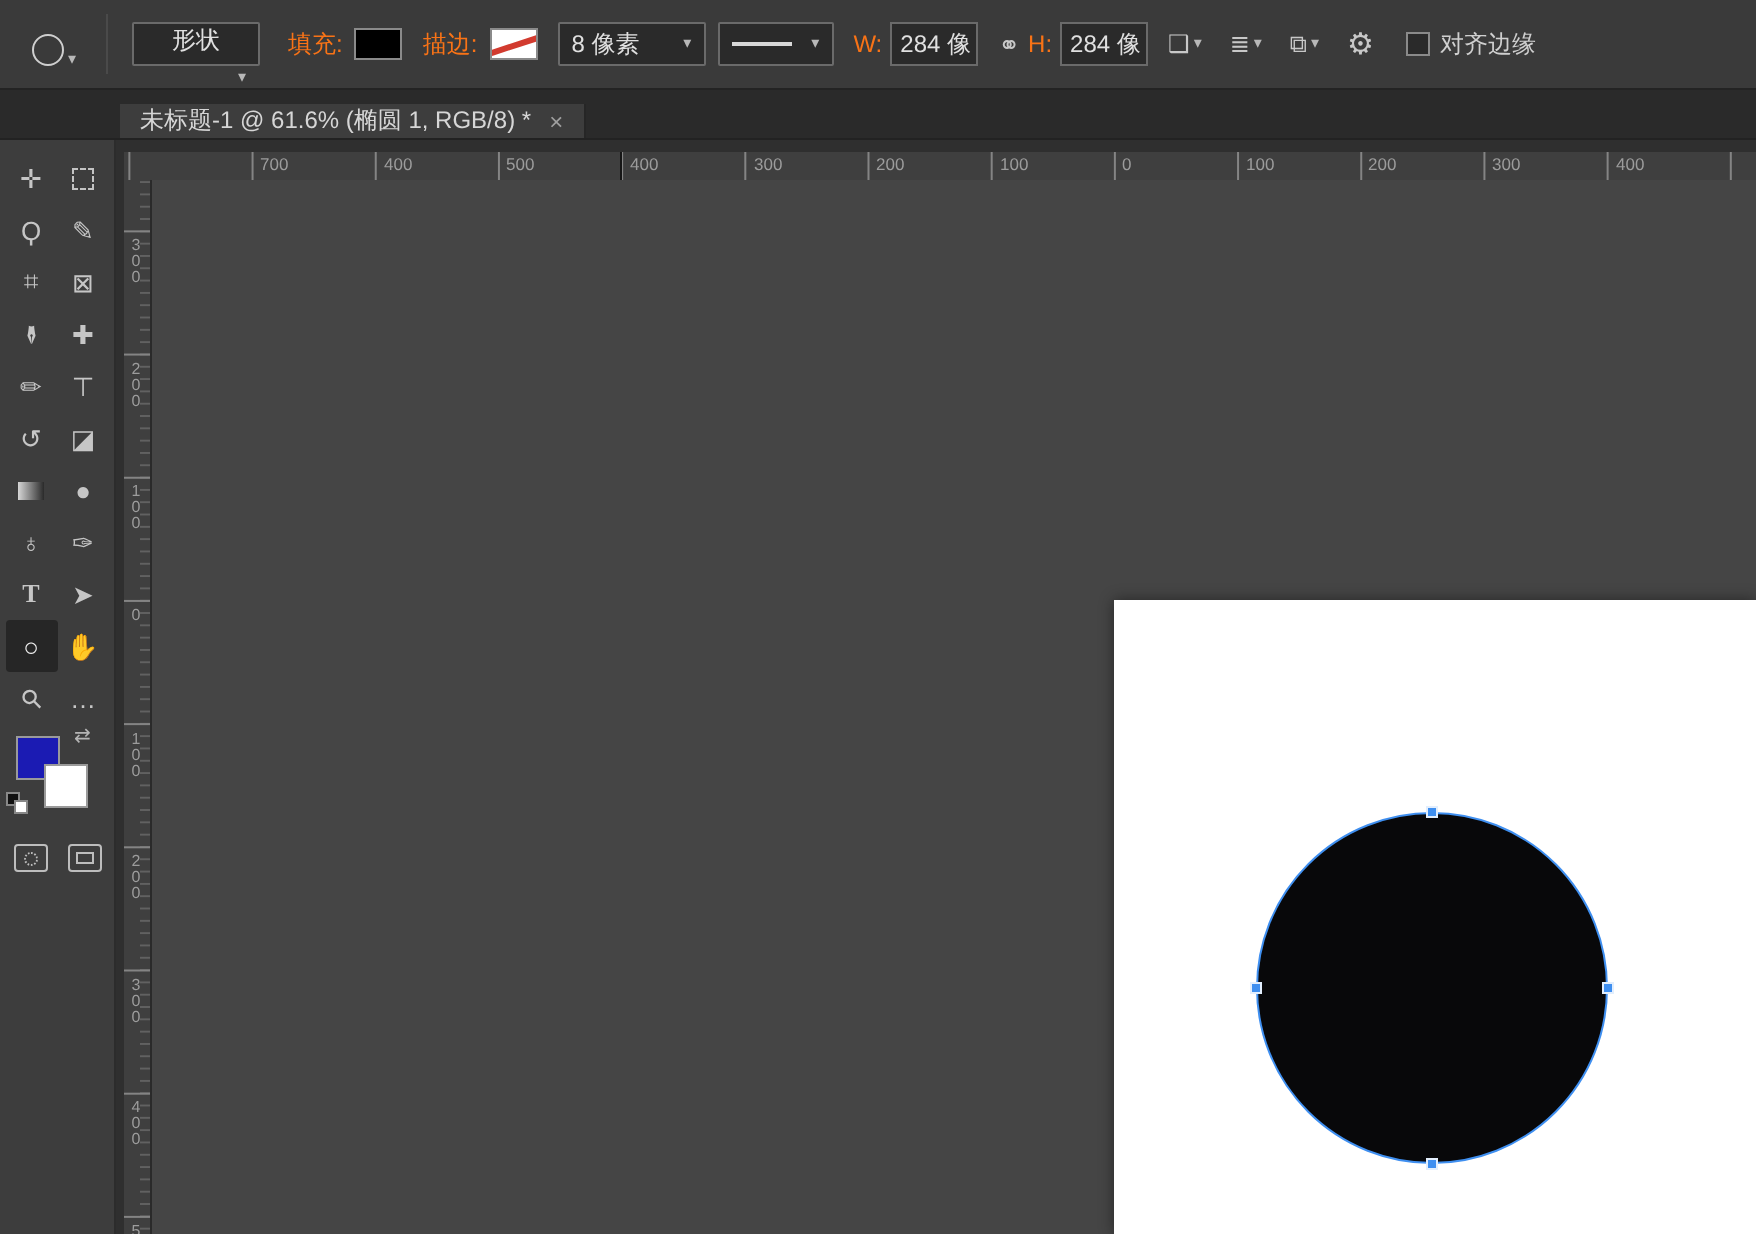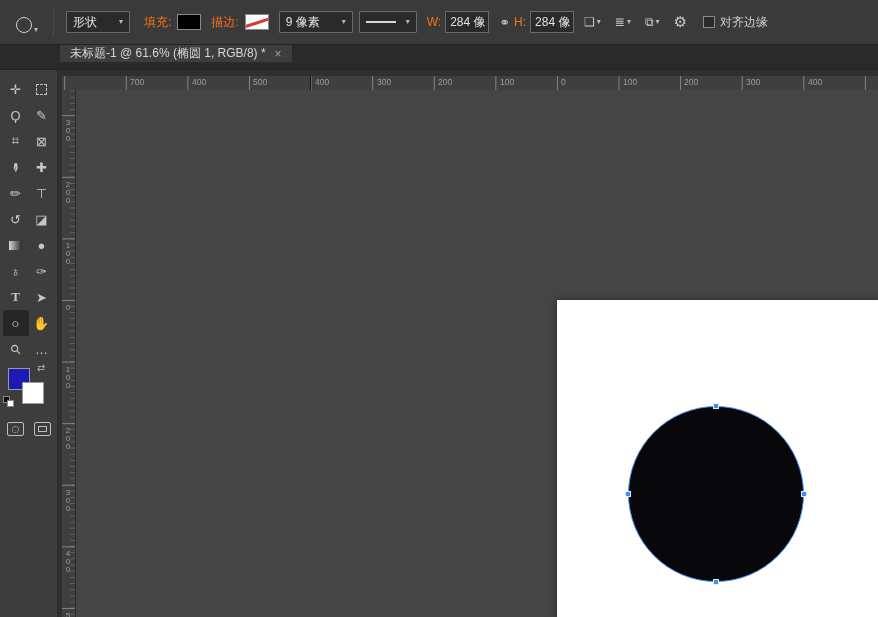--- a/index.html
+++ b/index.html
@@ -10,38 +10,38 @@
 
   
   .options-bar { position:absolute; left:0; top:0; width:878px; height:45px; background:#3a3a3a; border-bottom:1px solid #232323; display:flex; align-items:center; padding:0 5px; }
   .tool-preset { width:44px; height:32px; display:flex; align-items:flex-end; justify-content:center; gap:2px; padding-bottom:4px; border-radius:2px; }
   .preset-ellipse { width:16px; height:16px; border:1.5px solid #cfcfcf; border-radius:50%; margin-bottom:1px; }
   .caret { color:#b8b8b8; font-size:8px; line-height:8px; }
   .sep { width:1px; height:30px; background:#2a2a2a; border-right:1px solid #4a4a4a; margin:0 6px 0 4px; }
   .label { color:#f97316; white-space:nowrap; }
   .combo { background:#2a2a2a; border:1px solid #6a6a6a; height:22px; display:flex; align-items:center; gap:6px; padding:0 6px; color:#e0e0e0; border-radius:1px; }
   .combo .caret { margin-left:auto; }
-  .mode { width:64px; margin-left:6px; }
+  .mode { width:64px; margin-left:6px;flex-direction:column; }
   .swatch { width:24px; height:16px; border:1px solid #8a8a8a; margin-left:6px; position:relative; background:#fff; }
   .no-color-line { position:absolute; left:-1px; top:6px; width:26px; height:3px; background:#d23b2f; transform:rotate(-18deg); }
   .stroke-swatch { overflow:hidden; }
   .stroke-width { width:74px; margin-left:10px; }
   .stroke-style { width:58px; margin-left:6px; }
   .line-preview { width:30px; height:0; border-top:2px solid #d8d8d8; }
   .field { background:#2a2a2a; border:1px solid #6a6a6a; height:22px; width:44px; display:flex; align-items:center; padding:0 4px; color:#e0e0e0; margin-left:4px; overflow:hidden; white-space:nowrap; }
   .ml10 { margin-left:10px; }
   .ml14 { margin-left:14px; }
   .icon-btn { display:flex; align-items:center; gap:2px; color:#c8c8c8; font-size:13px; padding:2px 4px; margin-left:6px; }
   .icon-btn .glyph-sm { font-size:12px; }
   .gear { font-size:15px; }
   .checkbox { width:12px; height:12px; border:1px solid #8a8a8a; background:#2a2a2a; margin-left:12px; display:inline-block; }
   .cb-label { margin-left:5px; color:#cfcfcf; }
 
   
-  .tab-bar { position:absolute; left:0; top:45px; width:878px; height:25px; background:#2a2a2a; border-bottom:1px solid #222; display:flex; align-items:flex-start; }
+  .tab-bar { position:absolute; left:0; top:45px; width:878px; height:25px; background:#2a2a2a; border-bottom:1px solid #222; display:flex; align-items:flex-end; }
   .tab { margin-left:60px; background:#3d3d3d; display:flex; align-items:center; gap:9px; padding:0 10px; color:#d6d6d6; font-size:12px; border-right:1px solid #262626; }
   .tab-close { color:#9f9f9f; font-size:12px; }
 
   
   .tools-panel { position:absolute; left:0; top:70px; width:58px; height:547px; background:#3d3d3d; border-right:1px solid #2c2c2c; }
   .tools-grid { display:grid; grid-template-columns:26px 26px; grid-auto-rows:26px; justify-content:center; padding-top:6px; }
   .tool { display:flex; align-items:center; justify-content:center; color:#c6c6c6; font-size:13px; border-radius:2px; }
   .tool.active { background:#262626; color:#efefef; }
   .tool .glyph { display:inline-block; text-align:center; }
   .tool[data-name="rectangular-marquee-tool"] .glyph { width:11px; height:11px; border:1px dashed #c4c4c4; }
@@ -115,21 +115,21 @@
 
     <span class="label ml14" data-name="fill-label">填充:</span>
     <div class="swatch" data-name="fill-color-swatch" style="background-color: rgb(0, 0, 0);"></div>
 
     <span class="label ml10" data-name="stroke-label">描边:</span>
     <div class="swatch stroke-swatch" data-name="stroke-color-swatch">
       <div class="no-color-line" data-name="no-color-indicator"></div>
     </div>
 
     <div class="combo stroke-width" data-name="stroke-width-input">
-      <span data-name="stroke-width-value">9 像素</span>
+      <span data-name="stroke-width-value">8 像素</span>
       <span class="caret" data-name="caret-down-icon">▾</span>
     </div>
 
     <div class="combo stroke-style" data-name="stroke-style-select">
       <span class="line-preview" data-name="stroke-style-preview-icon"></span>
       <span class="caret" data-name="caret-down-icon">▾</span>
     </div>
 
     <span class="label ml10" data-name="width-label">W:</span>
     <div class="field" data-name="width-input">

